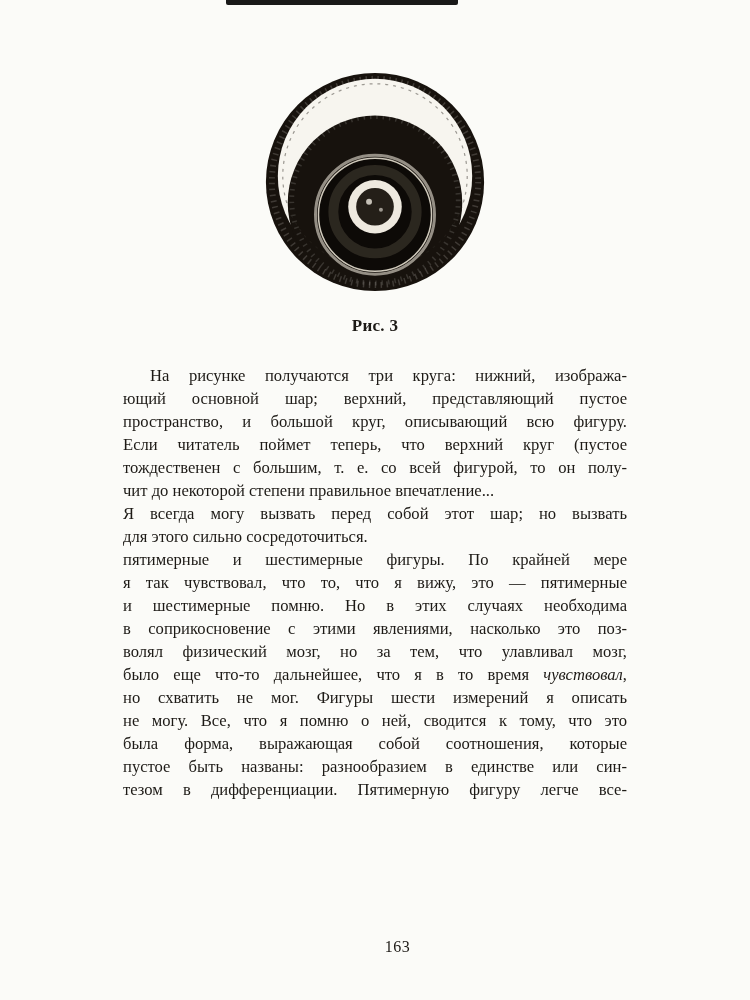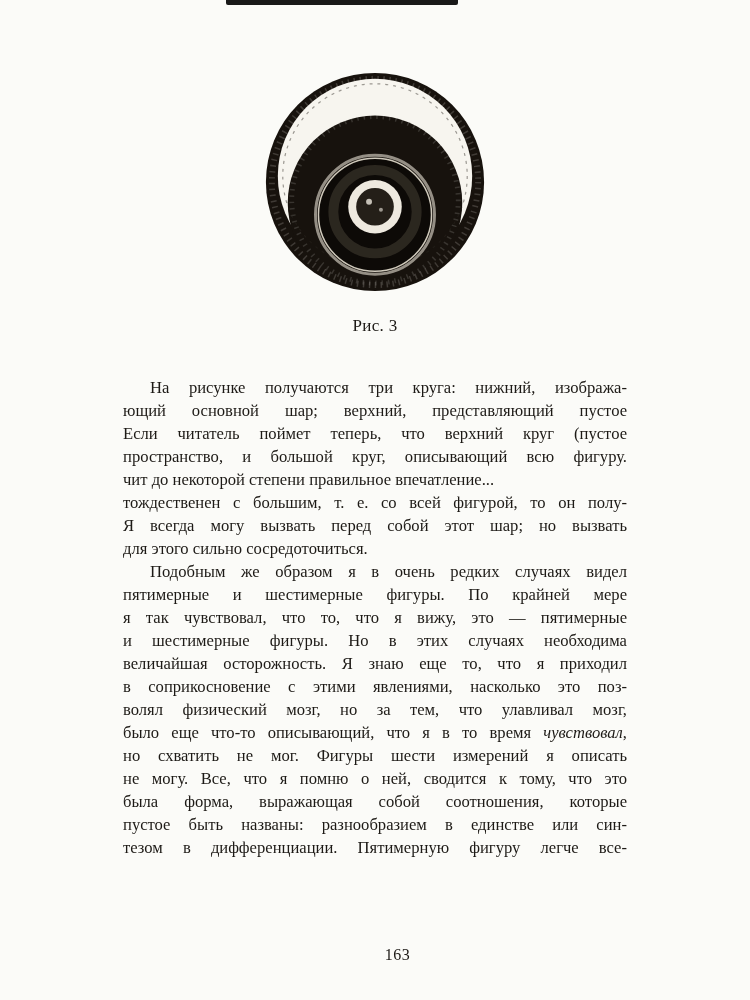--- a/index.html
+++ b/index.html
@@ -32,43 +32,44 @@
   .figure-wrap {
     padding-top: 52px;
     display: flex;
     justify-content: center;
   }
   .figure-caption {
     text-align: center;
     font-size: 17px;
     margin-top: 14px;
     letter-spacing: 0.3px;
+    font-weight: bold;
   }
   .text-block {
     width: 504px;
-    margin: 40px auto 0;
+    margin: 28px auto 0;
     font-size: 16.6px;
     line-height: 23px;
   }
   .line {
     text-align: justify;
     text-align-last: justify;
   }
   .line.no-justify-last {
     text-align-last: left;
   }
   .line.indent {
     text-indent: 27px;
   }
   .em {
     font-style: italic;
   }
   .page-number {
     position: absolute;
-    bottom: 36px;
+    bottom: 44px;
     left: 0;
     right: 0;
     text-align: center;
     font-size: 16px;
     letter-spacing: 0.5px;
     padding-left: 45px;
   }
 </style>
 </head>
 <body>
@@ -99,34 +100,32 @@
       <circle cx="114" cy="150" r="3" fill="#eee9df" opacity="0.8"></circle>
       <circle cx="126" cy="158" r="2" fill="#eee9df" opacity="0.6"></circle>
     </svg>
   </div>
 
   <div class="figure-caption">Рис. 3</div>
 
   <div class="text-block">
       <div class="line indent"><span>На рисунке получаются три круга: нижний, изобража-</span></div>
       <div class="line"><span>ющий основной шар; верхний, представляющий пустое</span></div>
+      <div class="line"><span>пространство, и большой круг, описывающий всю фигуру.</span></div>
       <div class="line"><span>Если читатель поймет теперь, что верхний круг (пустое</span></div>
-      <div class="line"><span>пространство, и большой круг, описывающий всю фигуру.</span></div>
+      <div class="line"><span>тождественен с большим, т. е. со всей фигурой, то он полу-</span></div>
       <div class="line no-justify-last"><span>чит до некоторой степени правильное впечатление...</span></div>
-      <div class="line"><span>тождественен с большим, т. е. со всей фигурой, то он полу-</span></div>
       <div class="line"><span>Я всегда могу вызвать перед собой этот шар; но вызвать</span></div>
       <div class="line no-justify-last"><span>для этого сильно сосредоточиться.</span></div>
-      <div class="line indent"><span>Подобным же образом я в очень редких случаях видел</span></div>
       <div class="line"><span>пятимерные и шестимерные фигуры. По крайней мере</span></div>
       <div class="line"><span>я так чувствовал, что то, что я вижу, это — пятимерные</span></div>
-      <div class="line"><span>и шестимерные фигуры. Но в этих случаях необходима</span></div>
-      <div class="line"><span>величайшая осторожность. Я знаю еще то, что я приходил</span></div>
+      <div class="line"><span>и шестимерные помню. Но в этих случаях необходима</span></div>
       <div class="line"><span>в соприкосновение с этими явлениями, насколько это поз-</span></div>
       <div class="line"><span>волял физический мозг, но за тем, что улавливал мозг,</span></div>
-      <div class="line"><span>было еще что-то описывающий, что я в то время </span><span class="em">чувствовал</span><span>,</span></div>
+      <div class="line"><span>было еще что-то дальнейшее, что я в то время </span><span class="em">чувствовал</span><span>,</span></div>
       <div class="line"><span>но схватить не мог. Фигуры шести измерений я описать</span></div>
       <div class="line"><span>не могу. Все, что я помню о ней, сводится к тому, что это</span></div>
       <div class="line"><span>была форма, выражающая собой соотношения, которые</span></div>
       <div class="line"><span>пустое быть названы: разнообразием в единстве или син-</span></div>
       <div class="line"><span>тезом в дифференциации. Пятимерную фигуру легче все-</span></div>
     </div>
 
   <div class="page-number">163</div>
 
 </div>

